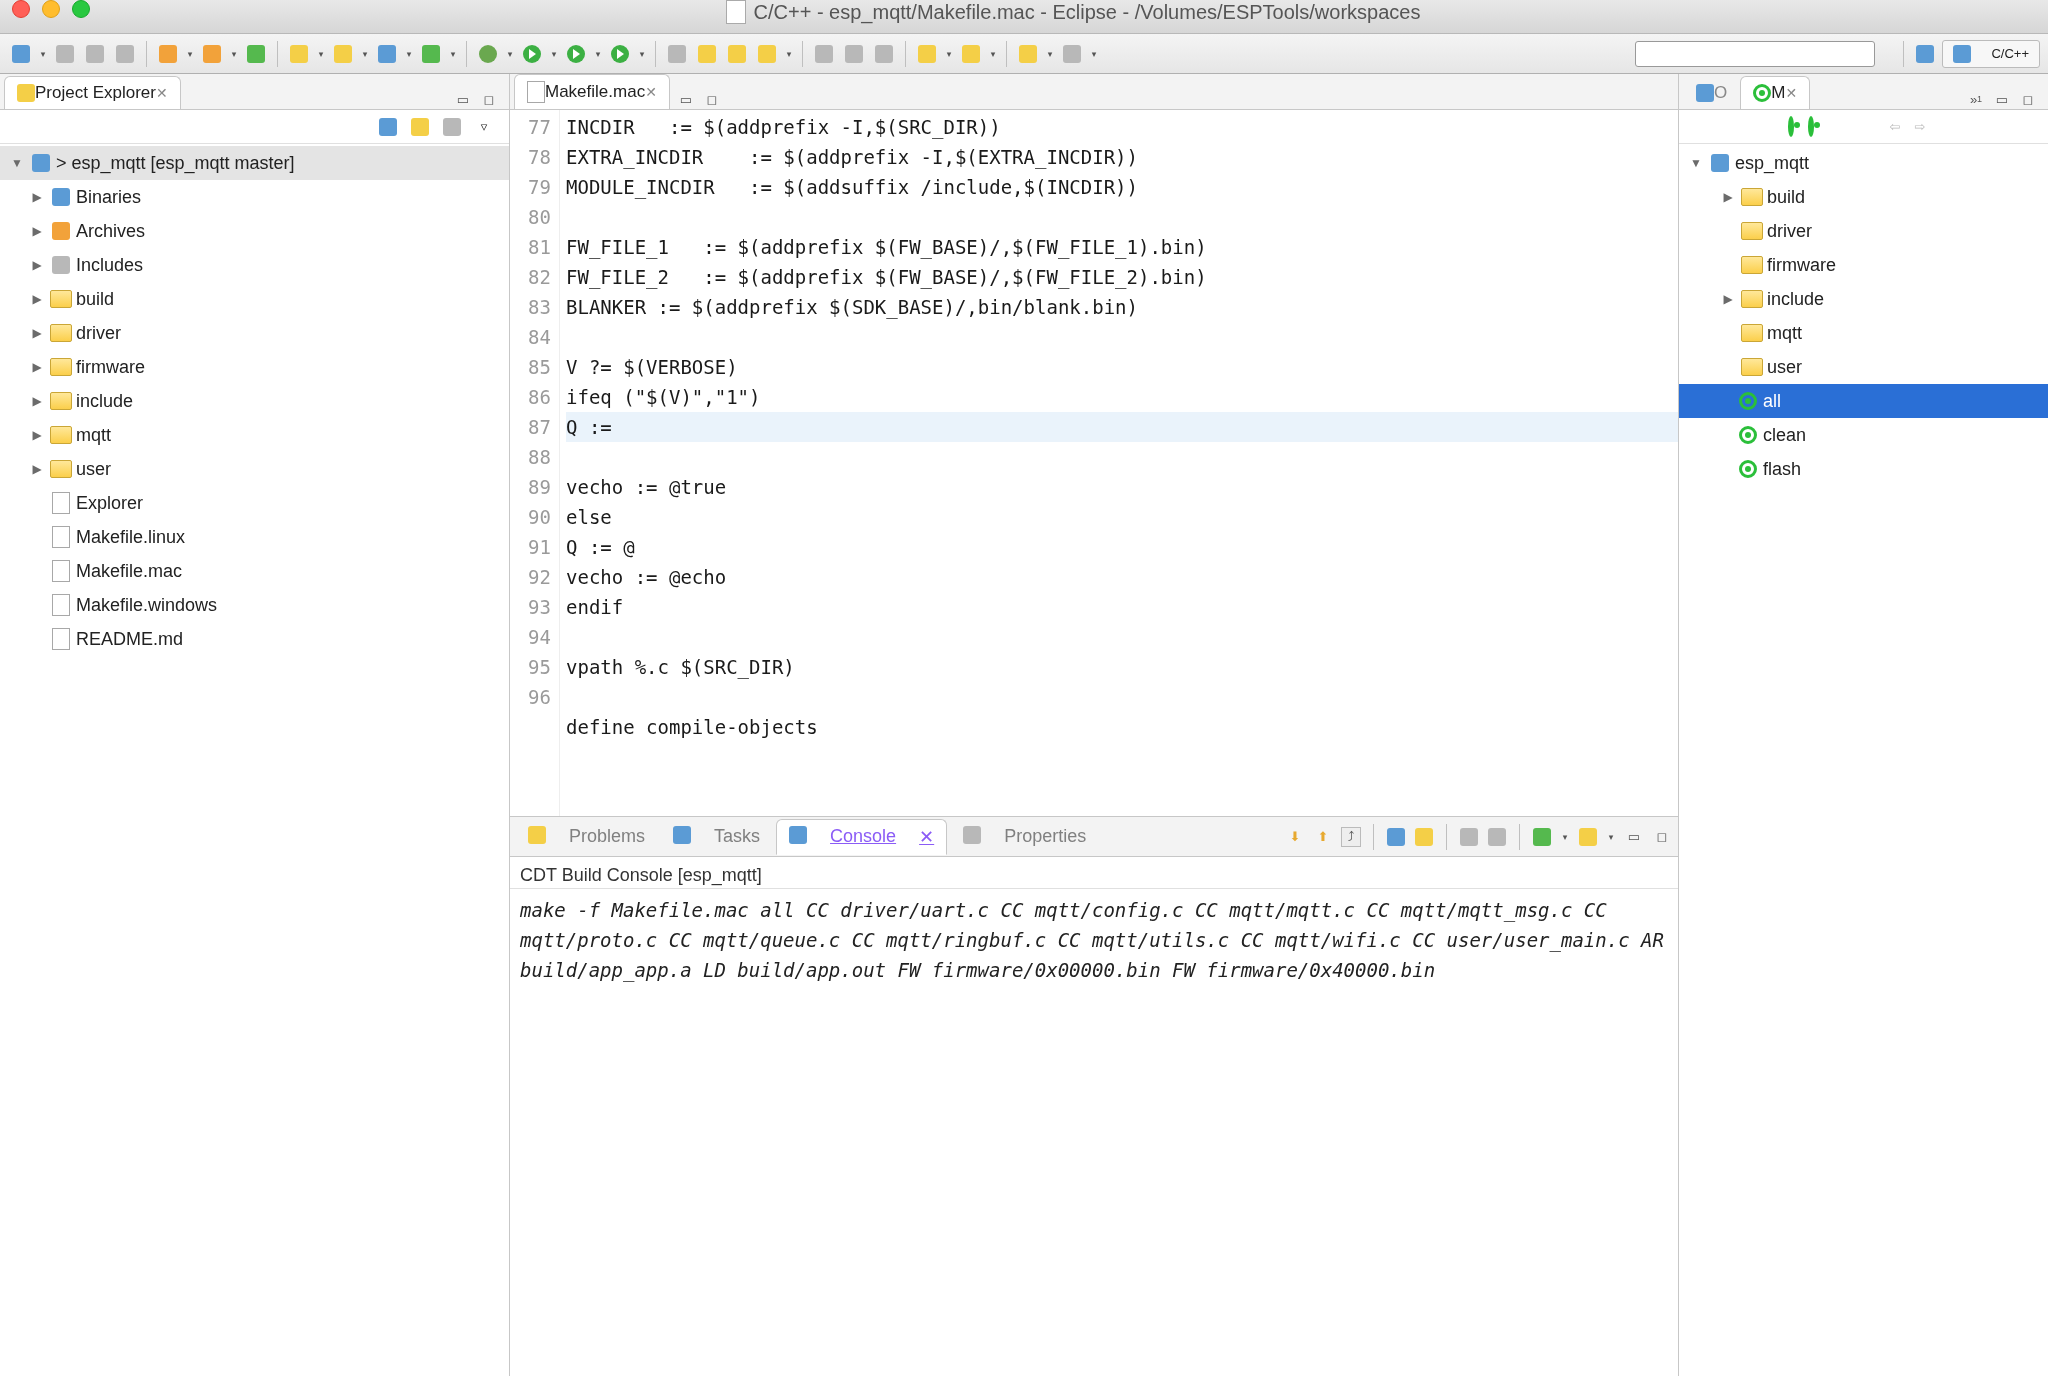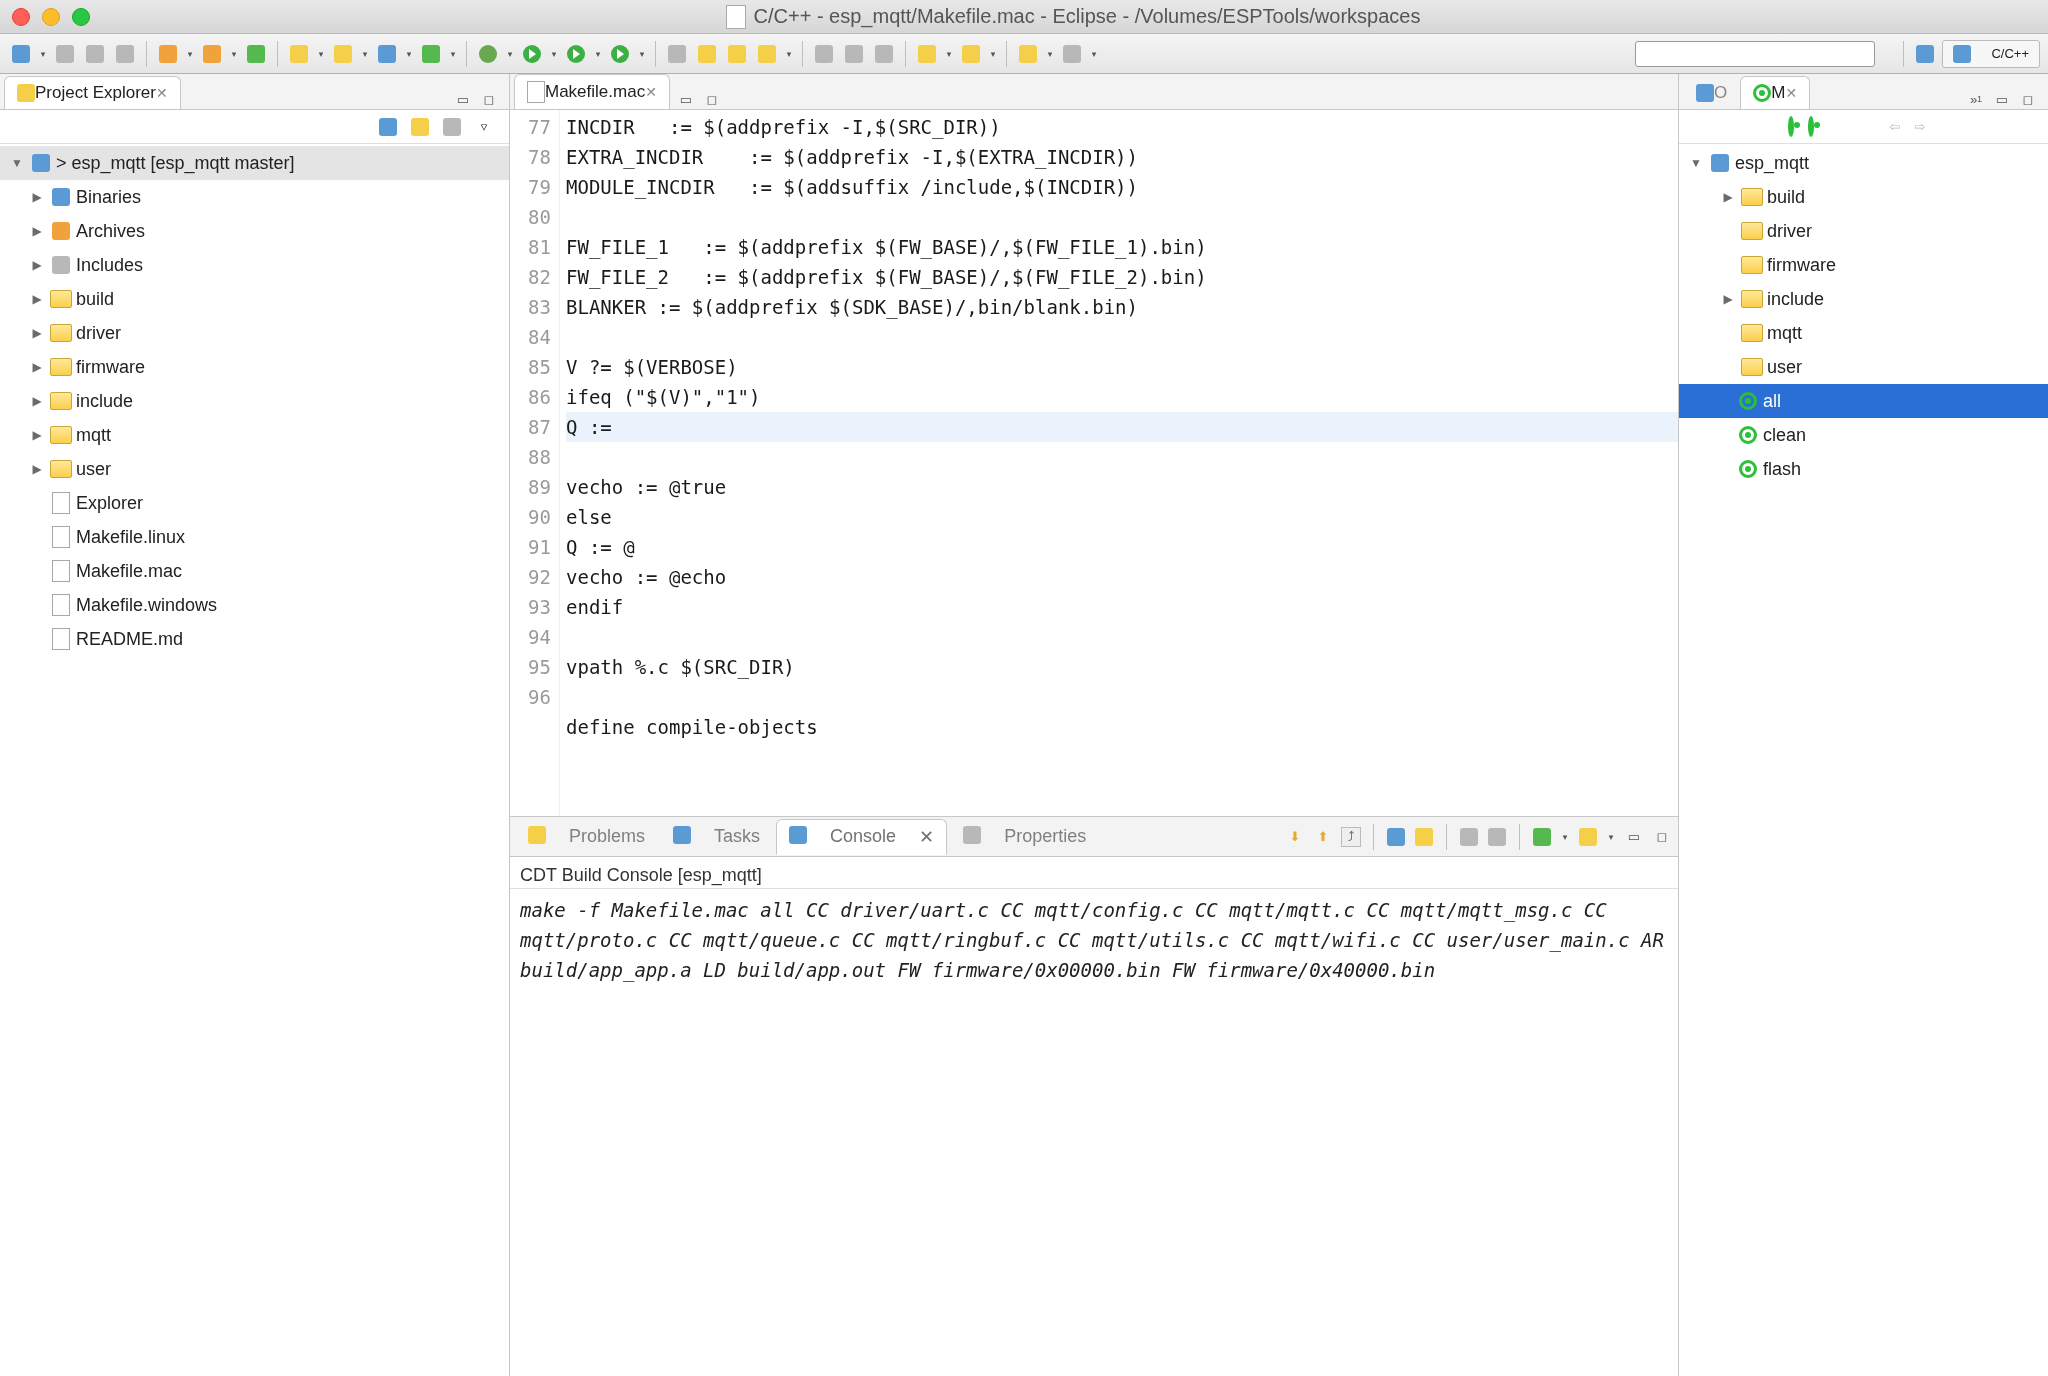--- a/index.html
+++ b/index.html
@@ -11,21 +11,21 @@
   height: 1376px;
   transform-origin: top left;
   overflow: hidden;
   color: #222;
 }
 
 .titlebar {
   height: 34px;
   background: linear-gradient(#e8e8e8, #d6d6d6);
   display: flex;
-  align-items: center;
+  align-items: flex-start;
   padding: 0 12px;
   border-bottom: 1px solid #b8b8b8;
 }
 .traffic { display: flex; gap: 12px; margin-right: 20px; }
 .tl { width: 18px; height: 18px; border-radius: 50%; }
 .tl.red { background: #ff5f57; border:1px solid #e33e32;}
 .tl.yellow { background: #ffbd2e; border:1px solid #e1a117;}
 .tl.green { background: #28c840; border:1px solid #17a92c;}
 .title-text { flex: 1; text-align: center; color: #555; font-size: 20px; display:flex; align-items:center; justify-content:center; gap:8px;}
 .title-text .doc-icon{width:20px;height:24px;background:#fff;border:1px solid #aaa;position:relative;}
@@ -82,21 +82,21 @@
 .editor-tabs{height:36px;display:flex;align-items:flex-end;border-bottom:1px solid #c7c7c7;background:#f3f3f3;padding:0 4px;}
 .editor-body{flex:1;display:flex;overflow:hidden;font-family:Menlo,Consolas,monospace;font-size:19px;line-height:30px;}
 .gutter{width:50px;text-align:right;color:#9a9a9a;padding:2px 8px 2px 0;background:#fff;border-right:1px solid #eee;}
 .code{flex:1;padding:2px 0 2px 6px;white-space:pre;overflow:hidden;color:#1a1a1a;}
 .code .hl{background:#eaf3fb;display:block;}
 
 
 .bottom-panel{height:560px;border-top:1px solid #c7c7c7;display:flex;flex-direction:column;background:#fff;}
 .bp-tabs{height:40px;display:flex;align-items:center;border-bottom:1px solid #c7c7c7;background:#f3f3f3;padding:0 6px;gap:4px;}
 .bp-tab{display:flex;align-items:flex-start;gap:23px;padding:6px 12px;color:#808080;font-size:18px;border-radius:6px 6px 0 0;}
-.bp-tab.active{background:#fff;border:1px solid #c7c7c7;border-bottom:1px solid #fff;color:#737373;}
+.bp-tab.active{background:#fff;border:1px solid #c7c7c7;border-bottom:1px solid #fff;color:#8b5cf6;text-decoration:underline;}
 .bp-toolbar{display:flex;gap:8px;align-items:center;margin-left:auto;}
 .bp-body{flex:1;overflow:auto;padding:6px 10px;font-family:Menlo,Consolas,monospace;font-size:19px;line-height:30px;color:#222;border-top:1px solid #e0e0e0;font-style:italic;}
 .bp-title{font-size:18px;padding:8px 10px 2px;color:#333;}
 
 
 .outline-mini-tb{height:34px;display:flex;align-items:center;justify-content:center;gap:14px;border-bottom:1px solid #e0e0e0;}
 .outline-tree .tree-row.selected{background:#2a6fd6;color:#fff;}
 .target-icn{width:18px;height:18px;border:3px solid #2bbf3a;border-radius:50%;position:relative;}
 .target-icn::after{content:"";position:absolute;top:3px;left:3px;width:6px;height:6px;background:#2bbf3a;border-radius:50%;}
 

